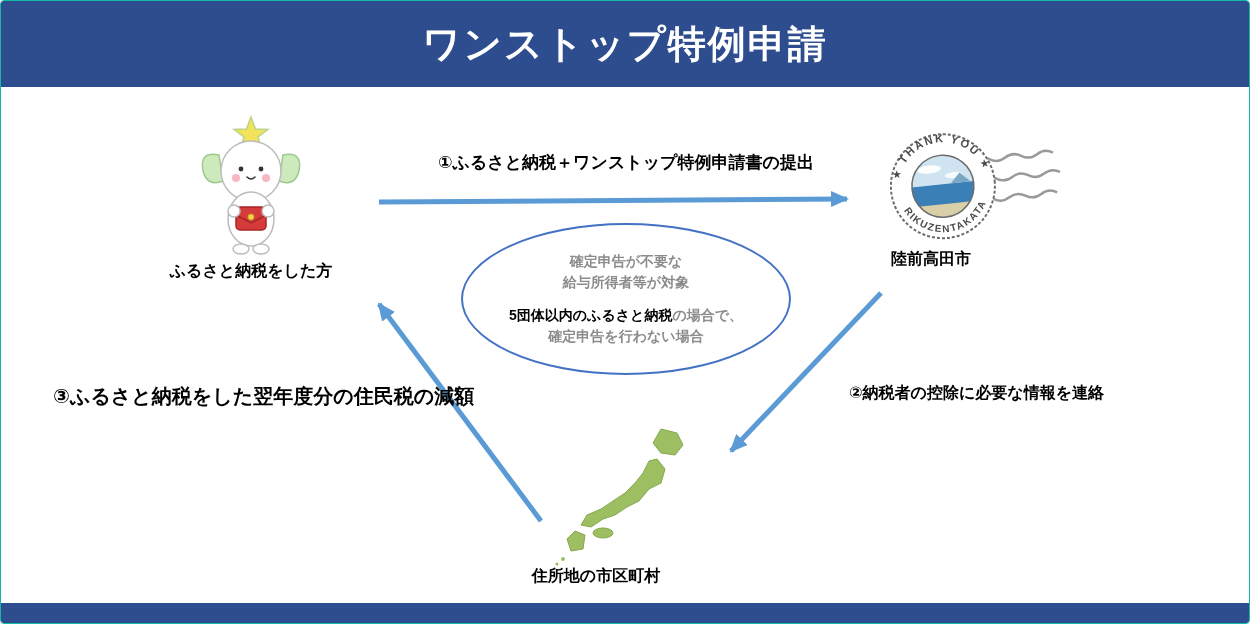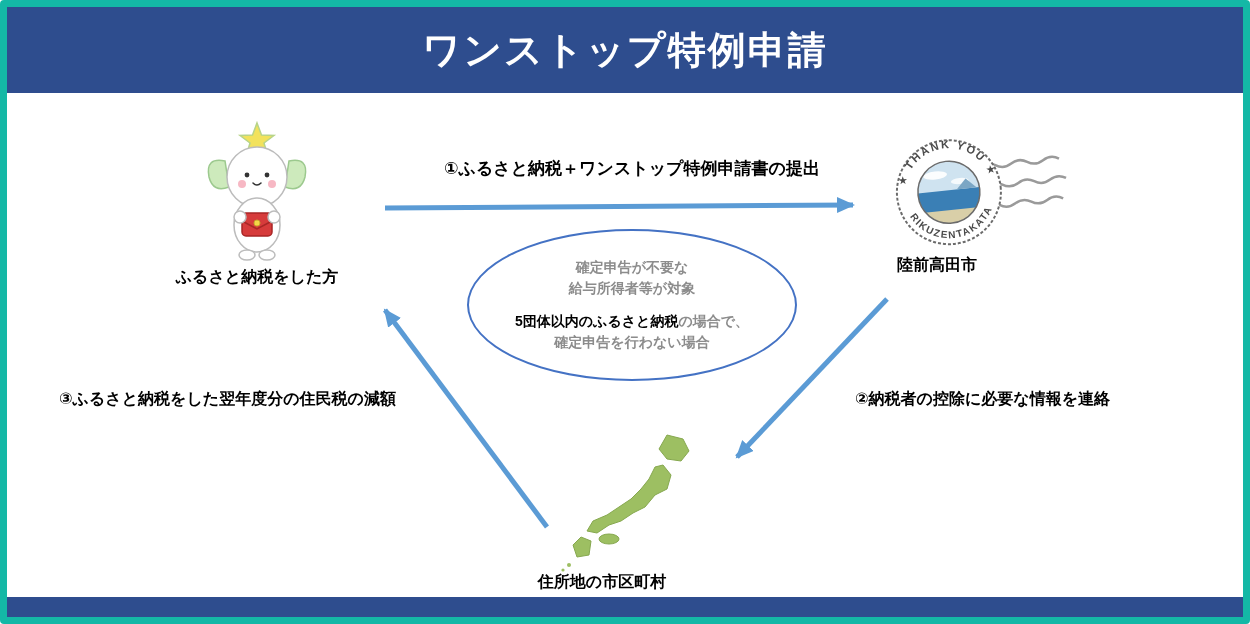--- a/index.html
+++ b/index.html
@@ -5,21 +5,21 @@
   * { margin: 0; padding: 0; box-sizing: border-box; }
   body {
     font-family: "Liberation Sans", "DejaVu Sans", sans-serif;
     background: #ffffff;
   }
   .page {
     position: relative;
     width: 1250px;
     height: 624px;
     background: #ffffff;
-    border: 7px solid #14b8a6;
+    border: 1px solid #14b8a6;
     border-radius: 4px;
     overflow: hidden;
   }
   .header {
     position: absolute;
     top: 0; left: 0; right: 0;
     height: 86px;
     background: #2e4d8e;
     display: flex;
     align-items: center;
@@ -191,17 +191,17 @@
       <path d="M26,112 L36,116 L34,130 L22,132 L18,120 Z" fill="#9dbf62" stroke="#86a84f" stroke-width="1"></path>
 
       <circle cx="14" cy="140" r="2" fill="#9dbf62"></circle>
       <circle cx="8" cy="145" r="1.6" fill="#9dbf62"></circle>
     </svg>
   </div>
   <div class="node-label" style="left:500px; top:565px; width:190px;">住所地の市区町村</div>
 
   <div class="arrow-label" style="left:350px; top:150px; width:550px; text-align:center;">①ふるさと納税＋ワンストップ特例申請書の提出</div>
   <div class="arrow-label" style="left:848px; top:382px; font-size:16px;">②納税者の控除に必要な情報を連絡</div>
-  <div class="arrow-label" style="left:52px; top:382px; font-size:16px;">③ふるさと納税をした翌年度分の住民税の減額</div>
+  <div class="arrow-label" style="left:52px; top:382px; font-size:20px;">③ふるさと納税をした翌年度分の住民税の減額</div>
 
   <div class="footer-bar"></div>
 
 </div>
 
 </body></html>

